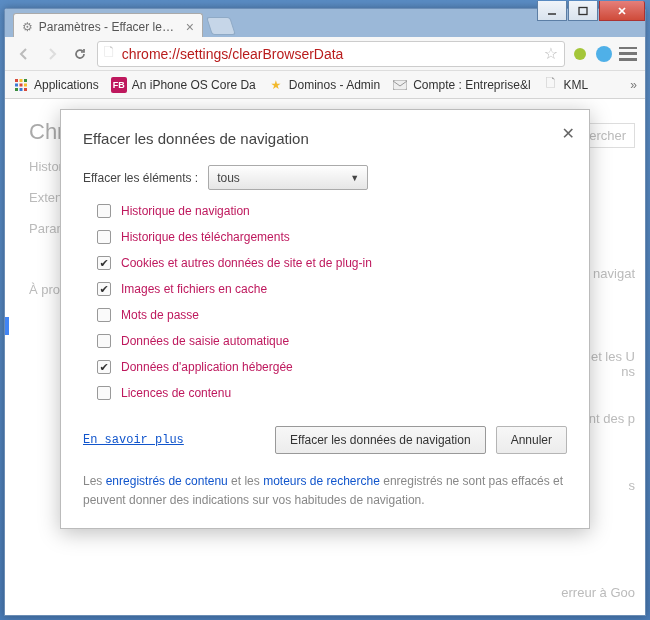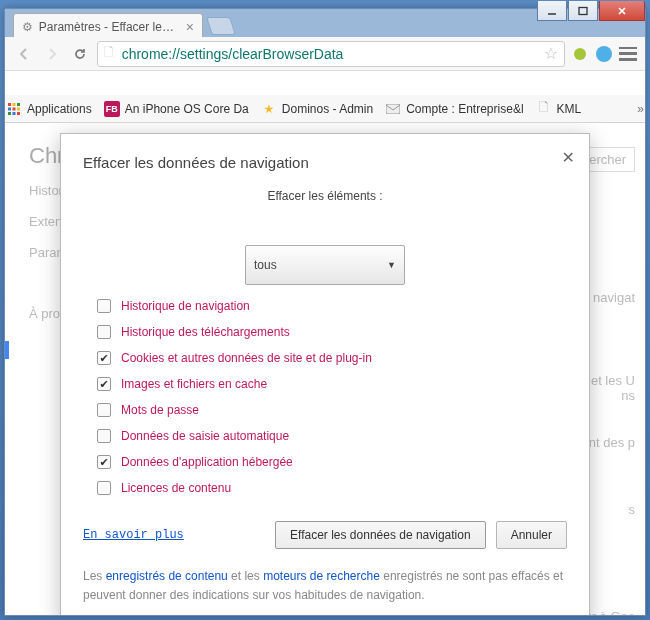--- a/index.html
+++ b/index.html
@@ -18,47 +18,47 @@
   .tab { background: #f7f7f7; border: 1px solid #aaa; border-bottom: none; border-radius: 3px 3px 0 0; padding: 5px 8px 3px 8px; display: flex; align-items: center; gap: 6px; font-size: 12px; width: 190px; height: 24px; }
   .tab-title { white-space: nowrap; overflow: hidden; text-overflow: ellipsis; flex: 1; color: #555; }
   .tab-close { font-size: 14px; color: #888; }
   .newtab { width: 24px; height: 18px; background: #c6d6e8; border: 1px solid #8faac6; border-radius: 3px; margin-left: 6px; margin-bottom: 2px; transform: skewX(18deg); }
 
   
   .toolbar { height: 34px; background: #f7f7f7; border-bottom: 1px solid #ddd; display: flex; align-items: center; padding: 0 8px; gap: 6px; }
   .navbtn { width: 22px; height: 22px; display: flex; align-items: center; justify-content: center; color: #888; }
   .navbtn.disabled { color: #ccc; }
   .omnibox { flex: 1; height: 26px; border: 1px solid #ccc; border-radius: 3px; display: flex; align-items: center; padding: 0 6px; gap: 6px; background: #fff; }
-  .omnibox input { border: none; outline: none; flex: 1; font-size: 14px; color: #0f766e; font-family: inherit; }
+  .omnibox input { border: none; outline: none; flex: 1; font-size: 14px; color: #b91c1c; font-family: inherit; }
   .ext-icon { width: 18px; height: 18px; display: flex; align-items: center; justify-content: center; }
   .menu-icon { width: 18px; height: 14px; display: flex; flex-direction: column; justify-content: space-between; }
   .menu-icon span { height: 2.5px; background: #777; }
 
   
-  .bookmarks { height: 28px; background: #f7f7f7; border-bottom: 1px solid #d4d4d4; display: flex; align-items: center; padding: 0 1px; gap: 12px; font-size: 12px; color: #333; margin-top: 24px; }
+  .bookmarks { height: 28px; background: #f7f7f7; border-bottom: 1px solid #d4d4d4; display: flex; align-items: center; padding: 0 8px; gap: 12px; font-size: 12px; color: #333; }
   .bookmark { display: flex; align-items: center; gap: 5px; white-space: nowrap; }
   .bk-icon { width: 16px; height: 16px; display: inline-flex; align-items: center; justify-content: center; font-size: 12px; }
   .bookmarks .chevron { margin-left: auto; color: #777; }
 
   
   .content { flex: 1; position: relative; overflow: hidden; background: #fff; }
   .settings-page { position: absolute; inset: 0; padding: 20px 24px; color: #bbb; }
   .settings-title { font-size: 22px; color: #aaa; }
   .settings-nav { margin-top: 14px; font-size: 13px; color: #bbb; display: flex; flex-direction: column; gap: 16px; }
   .settings-right { position: absolute; right: 10px; top: 24px; color: #bbb; font-size: 13px; }
   .settings-right div { margin-bottom: 53px; text-align: right; }
   .left-accent { position: absolute; left: 0; top: 218px; width: 4px; height: 18px; background: #4285f4; }
 
   
   .modal-overlay { position: absolute; inset: 0; background: rgba(255,255,255,0.0); display: flex; justify-content: center; align-items: flex-start; padding-top: 10px; }
   .modal { width: 530px; background: #fff; border: 1px solid #bbb; box-shadow: 0 4px 20px rgba(0,0,0,0.25); padding: 20px 22px 18px 22px; position: relative; color: #444; }
   .modal-title { font-size: 15px; color: #444; margin-bottom: 18px; }
   .modal-close { position: absolute; top: 14px; right: 14px; font-size: 16px; color: #666; }
-  .erase-row { display: flex; align-items: center; gap: 10px; font-size: 12px; margin-bottom: 14px; flex-direction: column; }
-  .dropdown { width: 160px; height: 40px; border: 1px solid #aaa; border-radius: 2px; background: linear-gradient(#fefefe,#e6e6e6); display: flex; align-items: center; padding: 0 8px; justify-content: space-between; font-size: 12px; margin-top: 32px; }
+  .erase-row { display: flex; align-items: center; gap: 10px; font-size: 12px; margin-bottom: 14px; }
+  .dropdown { width: 160px; height: 25px; border: 1px solid #aaa; border-radius: 2px; background: linear-gradient(#fefefe,#e6e6e6); display: flex; align-items: center; padding: 0 8px; justify-content: space-between; font-size: 12px; }
   .dropdown .arrow { font-size: 9px; color: #444; }
   .checklist { display: flex; flex-direction: column; gap: 12px; margin-left: 14px; margin-bottom: 26px; }
   .checkrow { display: flex; align-items: center; gap: 10px; font-size: 12px; color: #be185d; }
   .checkbox { width: 14px; height: 14px; border: 1px solid #999; border-radius: 2px; background: #fafafa; display: inline-flex; align-items: center; justify-content: center; font-size: 10px; color: #444; flex-shrink: 0; }
   .checkbox.checked::after { content: "✔"; font-size: 11px; line-height: 1; color: #333; }
 
   .modal-footer { display: flex; align-items: center; gap: 10px; margin-bottom: 18px; }
   .learn-more { color: #1155cc; text-decoration: underline; font-size: 12px; font-family: Liberation Mono, monospace; }
   .spacer { flex: 1; }
   .btn { height: 28px; padding: 0 14px; border: 1px solid #b5b5b5; border-radius: 2px; background: linear-gradient(#f7f7f7,#ececec); font-size: 12px; color: #333; display: inline-flex; align-items: center; }

